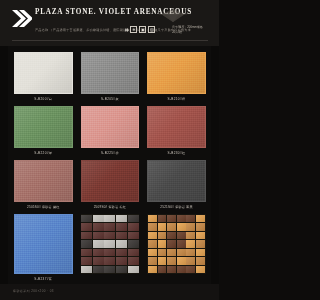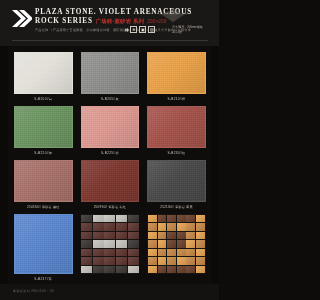--- a/index.html
+++ b/index.html
@@ -228,25 +228,20 @@
 
       <span class="hdr-arrows">
         <svg width="20" height="17" viewBox="0 0 20 17">
           <path d="M0 0 L9 8.5 L0 17 L5 17 L14 8.5 L5 0 Z" fill="#ffffff"></path>
           <path d="M7 0 L16 8.5 L7 17 L12 17 L21 8.5 L12 0 Z" fill="#ffffff"></path>
         </svg>
       </span>
 
       <div class="hdr-titleblock">
         <div class="hdr-line1">PLAZA  STONE.  VIOLET ARENACEOUS</div>
-        <div class="hdr-line2">
-          <span class="hdr-line2-en">ROCK  SERIES</span>
-          <span class="hdr-line2-cn">广场砖·紫砂岩 系列</span>
-          <span class="hdr-line2-dim">200×200</span>
-        </div>
       </div>
 
       <div class="hdr-sub">产品名称  （产品适用于普通家庭、多功能建筑外墙、庭院砌筑装饰工程施工）  规格尺寸及颜色以实物为准</div>
 
       <span class="hdr-gem">
         <svg width="30" height="15" viewBox="0 0 30 15">
           <polygon points="15,1 27,6 15,14 3,6" fill="#5b554e"></polygon>
           <polygon points="15,1 21,6 15,14 9,6" fill="#8d867c"></polygon>
           <polygon points="3,6 27,6 15,14" fill="#6e6860" opacity="0.8"></polygon>
           <path d="M1 6 L29 6" stroke="#9a938a" stroke-width="0.5" fill="none"></path>

